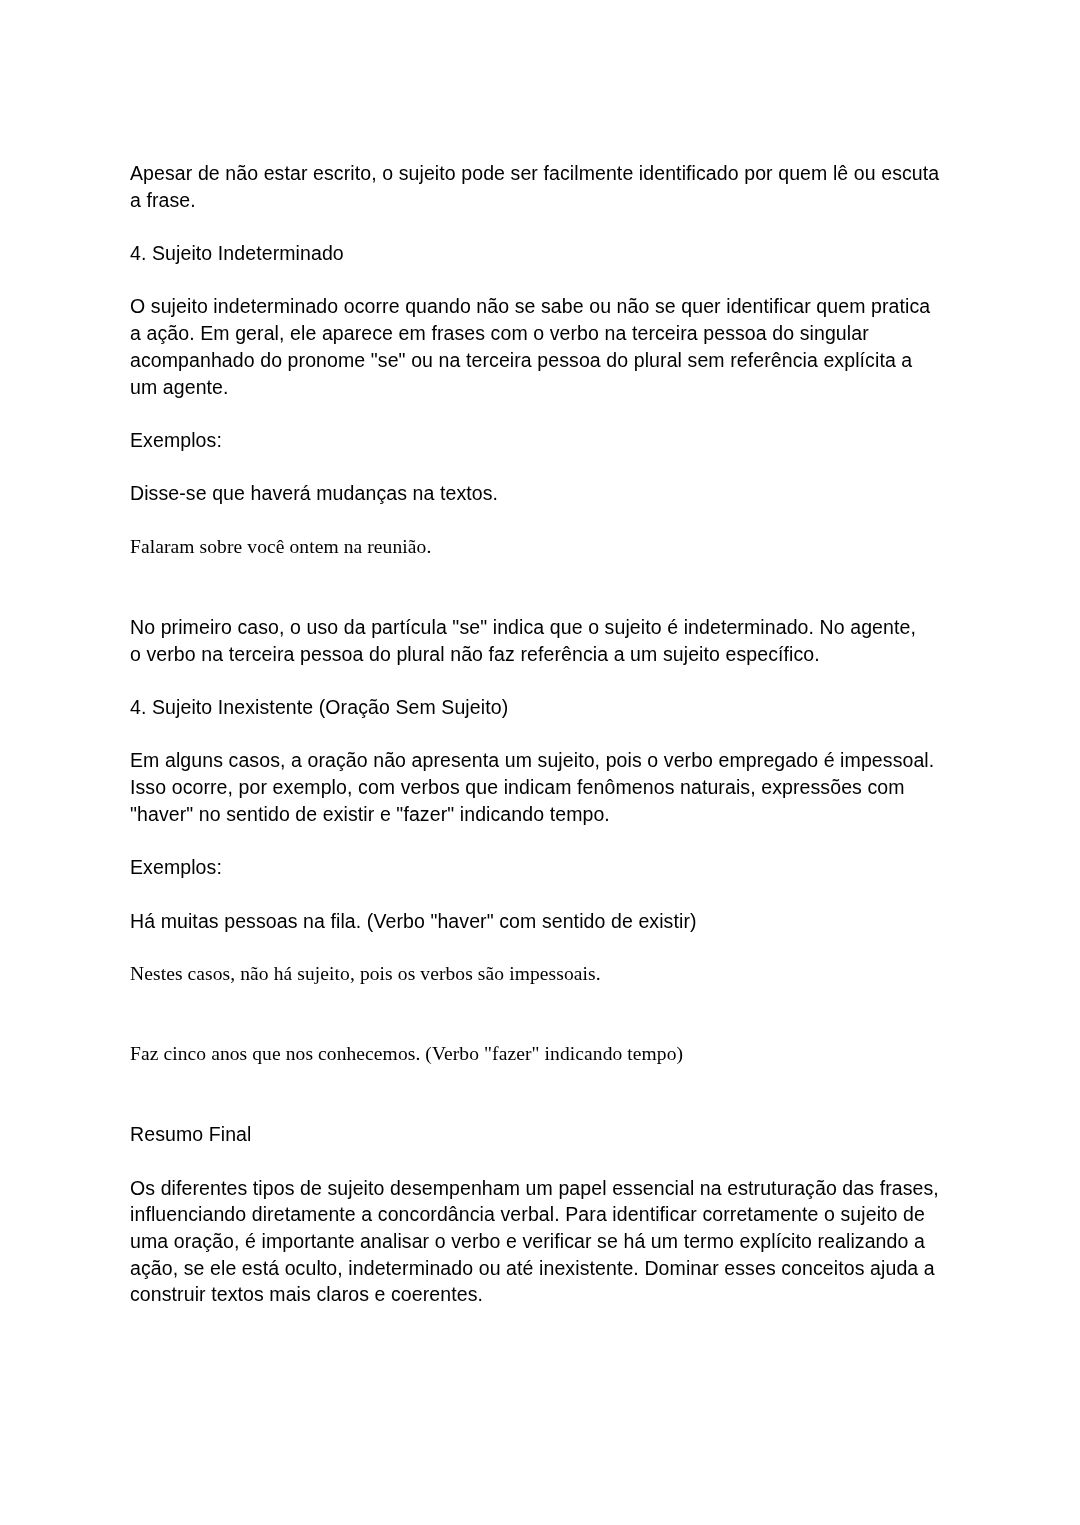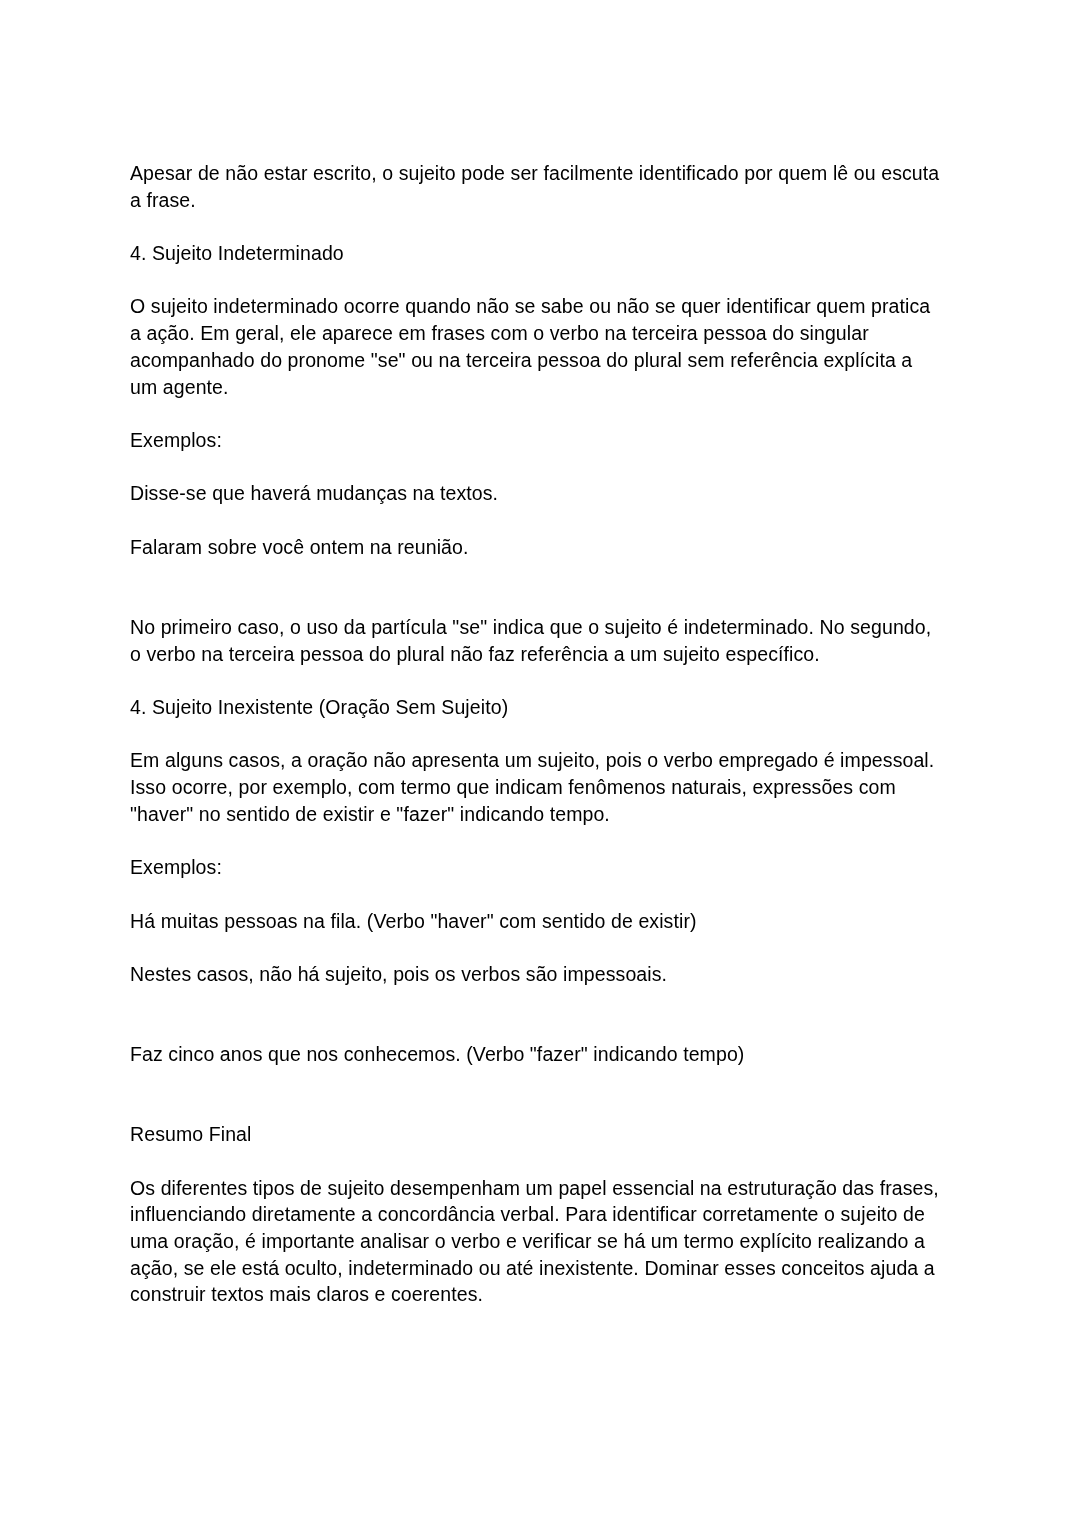--- a/index.html
+++ b/index.html
@@ -23,44 +23,45 @@
   }
   .block {
     font-size: 19.5px;
     line-height: 26.7px;
     white-space: pre;          
     margin: 0 0 26.7px 0;      
     letter-spacing: 0.1px;
   }
   .block.gap2 {
     margin-bottom: 53.4px;     
+    font-family: Liberation Serif, serif;
   }
   .block:last-child {
     margin-bottom: 16px;
   }
 </style>
 </head>
 <body>
 
 <div class="page">
   <div class="block">Apesar de não estar escrito, o sujeito pode ser facilmente identificado por quem lê ou escuta
 a frase.</div>
   <div class="block">4. Sujeito Indeterminado</div>
   <div class="block">O sujeito indeterminado ocorre quando não se sabe ou não se quer identificar quem pratica
 a ação. Em geral, ele aparece em frases com o verbo na terceira pessoa do singular
 acompanhado do pronome "se" ou na terceira pessoa do plural sem referência explícita a
 um agente.</div>
   <div class="block">Exemplos:</div>
   <div class="block">Disse-se que haverá mudanças na textos.</div>
   <div class="block gap2">Falaram sobre você ontem na reunião.</div>
-  <div class="block">No primeiro caso, o uso da partícula "se" indica que o sujeito é indeterminado. No segundo,
+  <div class="block">No primeiro caso, o uso da partícula "se" indica que o sujeito é indeterminado. No agente,
 o verbo na terceira pessoa do plural não faz referência a um sujeito específico.</div>
   <div class="block">4. Sujeito Inexistente (Oração Sem Sujeito)</div>
   <div class="block">Em alguns casos, a oração não apresenta um sujeito, pois o verbo empregado é impessoal.
-Isso ocorre, por exemplo, com termo que indicam fenômenos naturais, expressões com
+Isso ocorre, por exemplo, com verbos que indicam fenômenos naturais, expressões com
 "haver" no sentido de existir e "fazer" indicando tempo.</div>
   <div class="block">Exemplos:</div>
   <div class="block">Há muitas pessoas na fila. (Verbo "haver" com sentido de existir)</div>
   <div class="block gap2">Nestes casos, não há sujeito, pois os verbos são impessoais.</div>
   <div class="block gap2">Faz cinco anos que nos conhecemos. (Verbo "fazer" indicando tempo)</div>
   <div class="block">Resumo Final</div>
   <div class="block">Os diferentes tipos de sujeito desempenham um papel essencial na estruturação das frases,
 influenciando diretamente a concordância verbal. Para identificar corretamente o sujeito de
 uma oração, é importante analisar o verbo e verificar se há um termo explícito realizando a
 ação, se ele está oculto, indeterminado ou até inexistente. Dominar esses conceitos ajuda a

